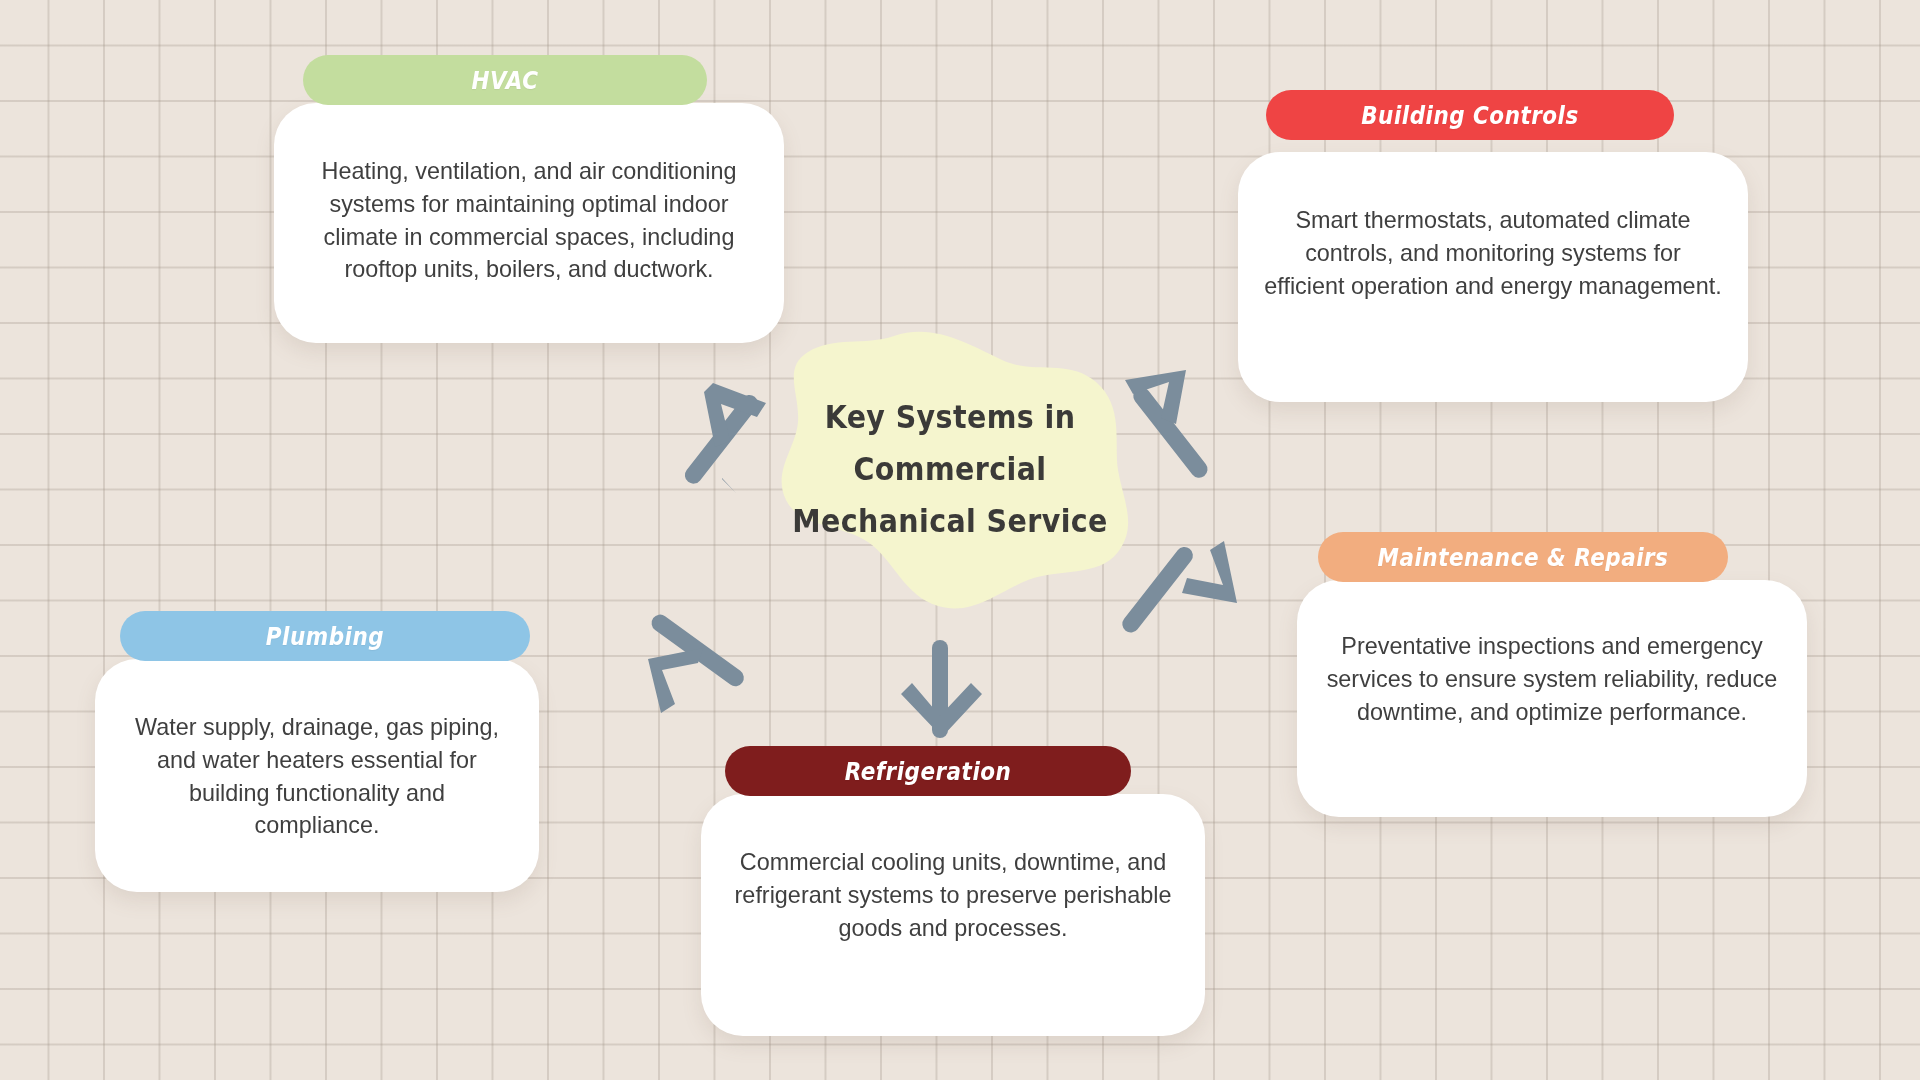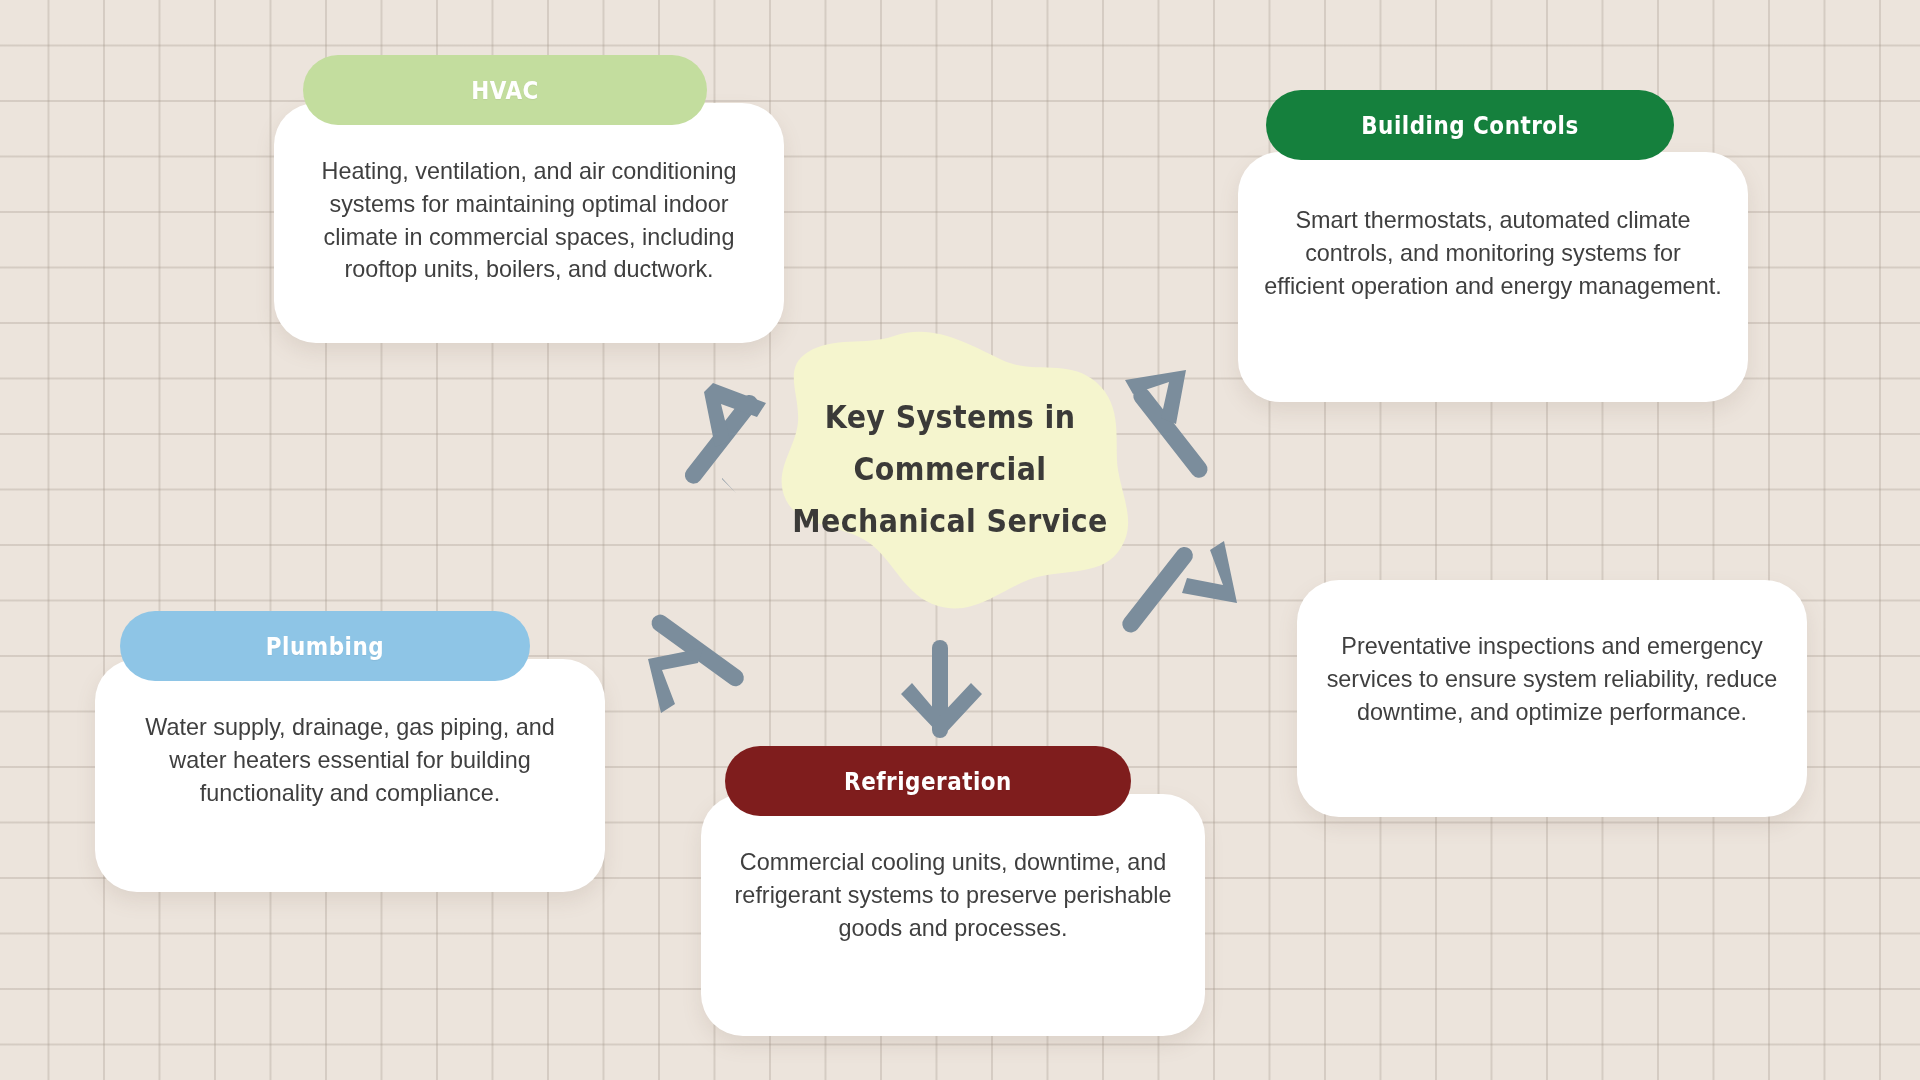--- a/index.html
+++ b/index.html
@@ -84,21 +84,22 @@
     text-align:center;
   }
 
   .card-header {
     position:absolute;
     border-radius:999px;
     display:flex;
     align-items:center;
     justify-content:center;
     z-index:2;
-    height:70px;
+    height:50px;
+    font-style:italic;
   }
   .card-header-label {
     font-family:"DejaVu Sans", sans-serif;
     font-weight:700;
     font-size:21.5px;
     color:#ffffff;
     letter-spacing:0.5px;
     white-space:nowrap;
     transform:scaleY(1.12);
     text-shadow:0 1px 1px rgba(0,0,0,0.05);
@@ -115,21 +116,21 @@
   #card-controls .card-body   { left:0; top:62px; width:510px; height:250px; padding:52px 26px 0; }
 
   
   #card-maint { left:1273px; top:532px; width:510px; height:285px; }
   #card-maint .card-header { left:45px; top:0; width:410px; }
   #card-maint .card-body   { left:0; top:48px; width:510px; height:237px; padding:50px 24px 4px; }
 
   
   #card-plumbing { left:71px; top:611px; width:510px; height:281px; }
   #card-plumbing .card-header { left:49px; top:0; width:410px; }
-  #card-plumbing .card-body   { left:0; top:48px; width:510px; height:233px; padding:52px 36px 0; }
+  #card-plumbing .card-body   { left:0; top:48px; width:444px; height:233px; padding:52px 36px 0; }
 
   
   #card-refrig { left:677px; top:746px; width:504px; height:290px; }
   #card-refrig .card-header { left:48px; top:0; width:406px; }
   #card-refrig .card-body   { left:0; top:48px; width:504px; height:242px; padding:52px 26px 0; }
 </style>
 </head>
 <body>
 
 <div id="grid-bg"></div>
@@ -195,28 +196,31 @@
     </div>
     <div class="card-header" style="background:#c3dd9e;">
       <span class="card-header-label">HVAC</span>
     </div>
   </div>
 
   <div class="card" id="card-controls">
     <div class="card-body">
       <p class="card-desc">Smart thermostats, automated climate controls, and monitoring systems for efficient operation and energy management.</p>
     </div>
-    <div class="card-header" style="background:#15803d;">
+    <div class="card-header" style="background:#ef4444;">
       <span class="card-header-label">Building Controls</span>
     </div>
   </div>
 
   <div class="card" id="card-maint">
     <div class="card-body">
       <p class="card-desc">Preventative inspections and emergency services to ensure system reliability, reduce downtime, and optimize performance.</p>
+    </div>
+    <div class="card-header" style="background:#f2ad7f;">
+      <span class="card-header-label">Maintenance &amp; Repairs</span>
     </div>
   </div>
 
   <div class="card" id="card-plumbing">
     <div class="card-body">
       <p class="card-desc">Water supply, drainage, gas piping, and water heaters essential for building functionality and compliance.</p>
     </div>
     <div class="card-header" style="background:#8ec5e6;">
       <span class="card-header-label">Plumbing</span>
     </div>

